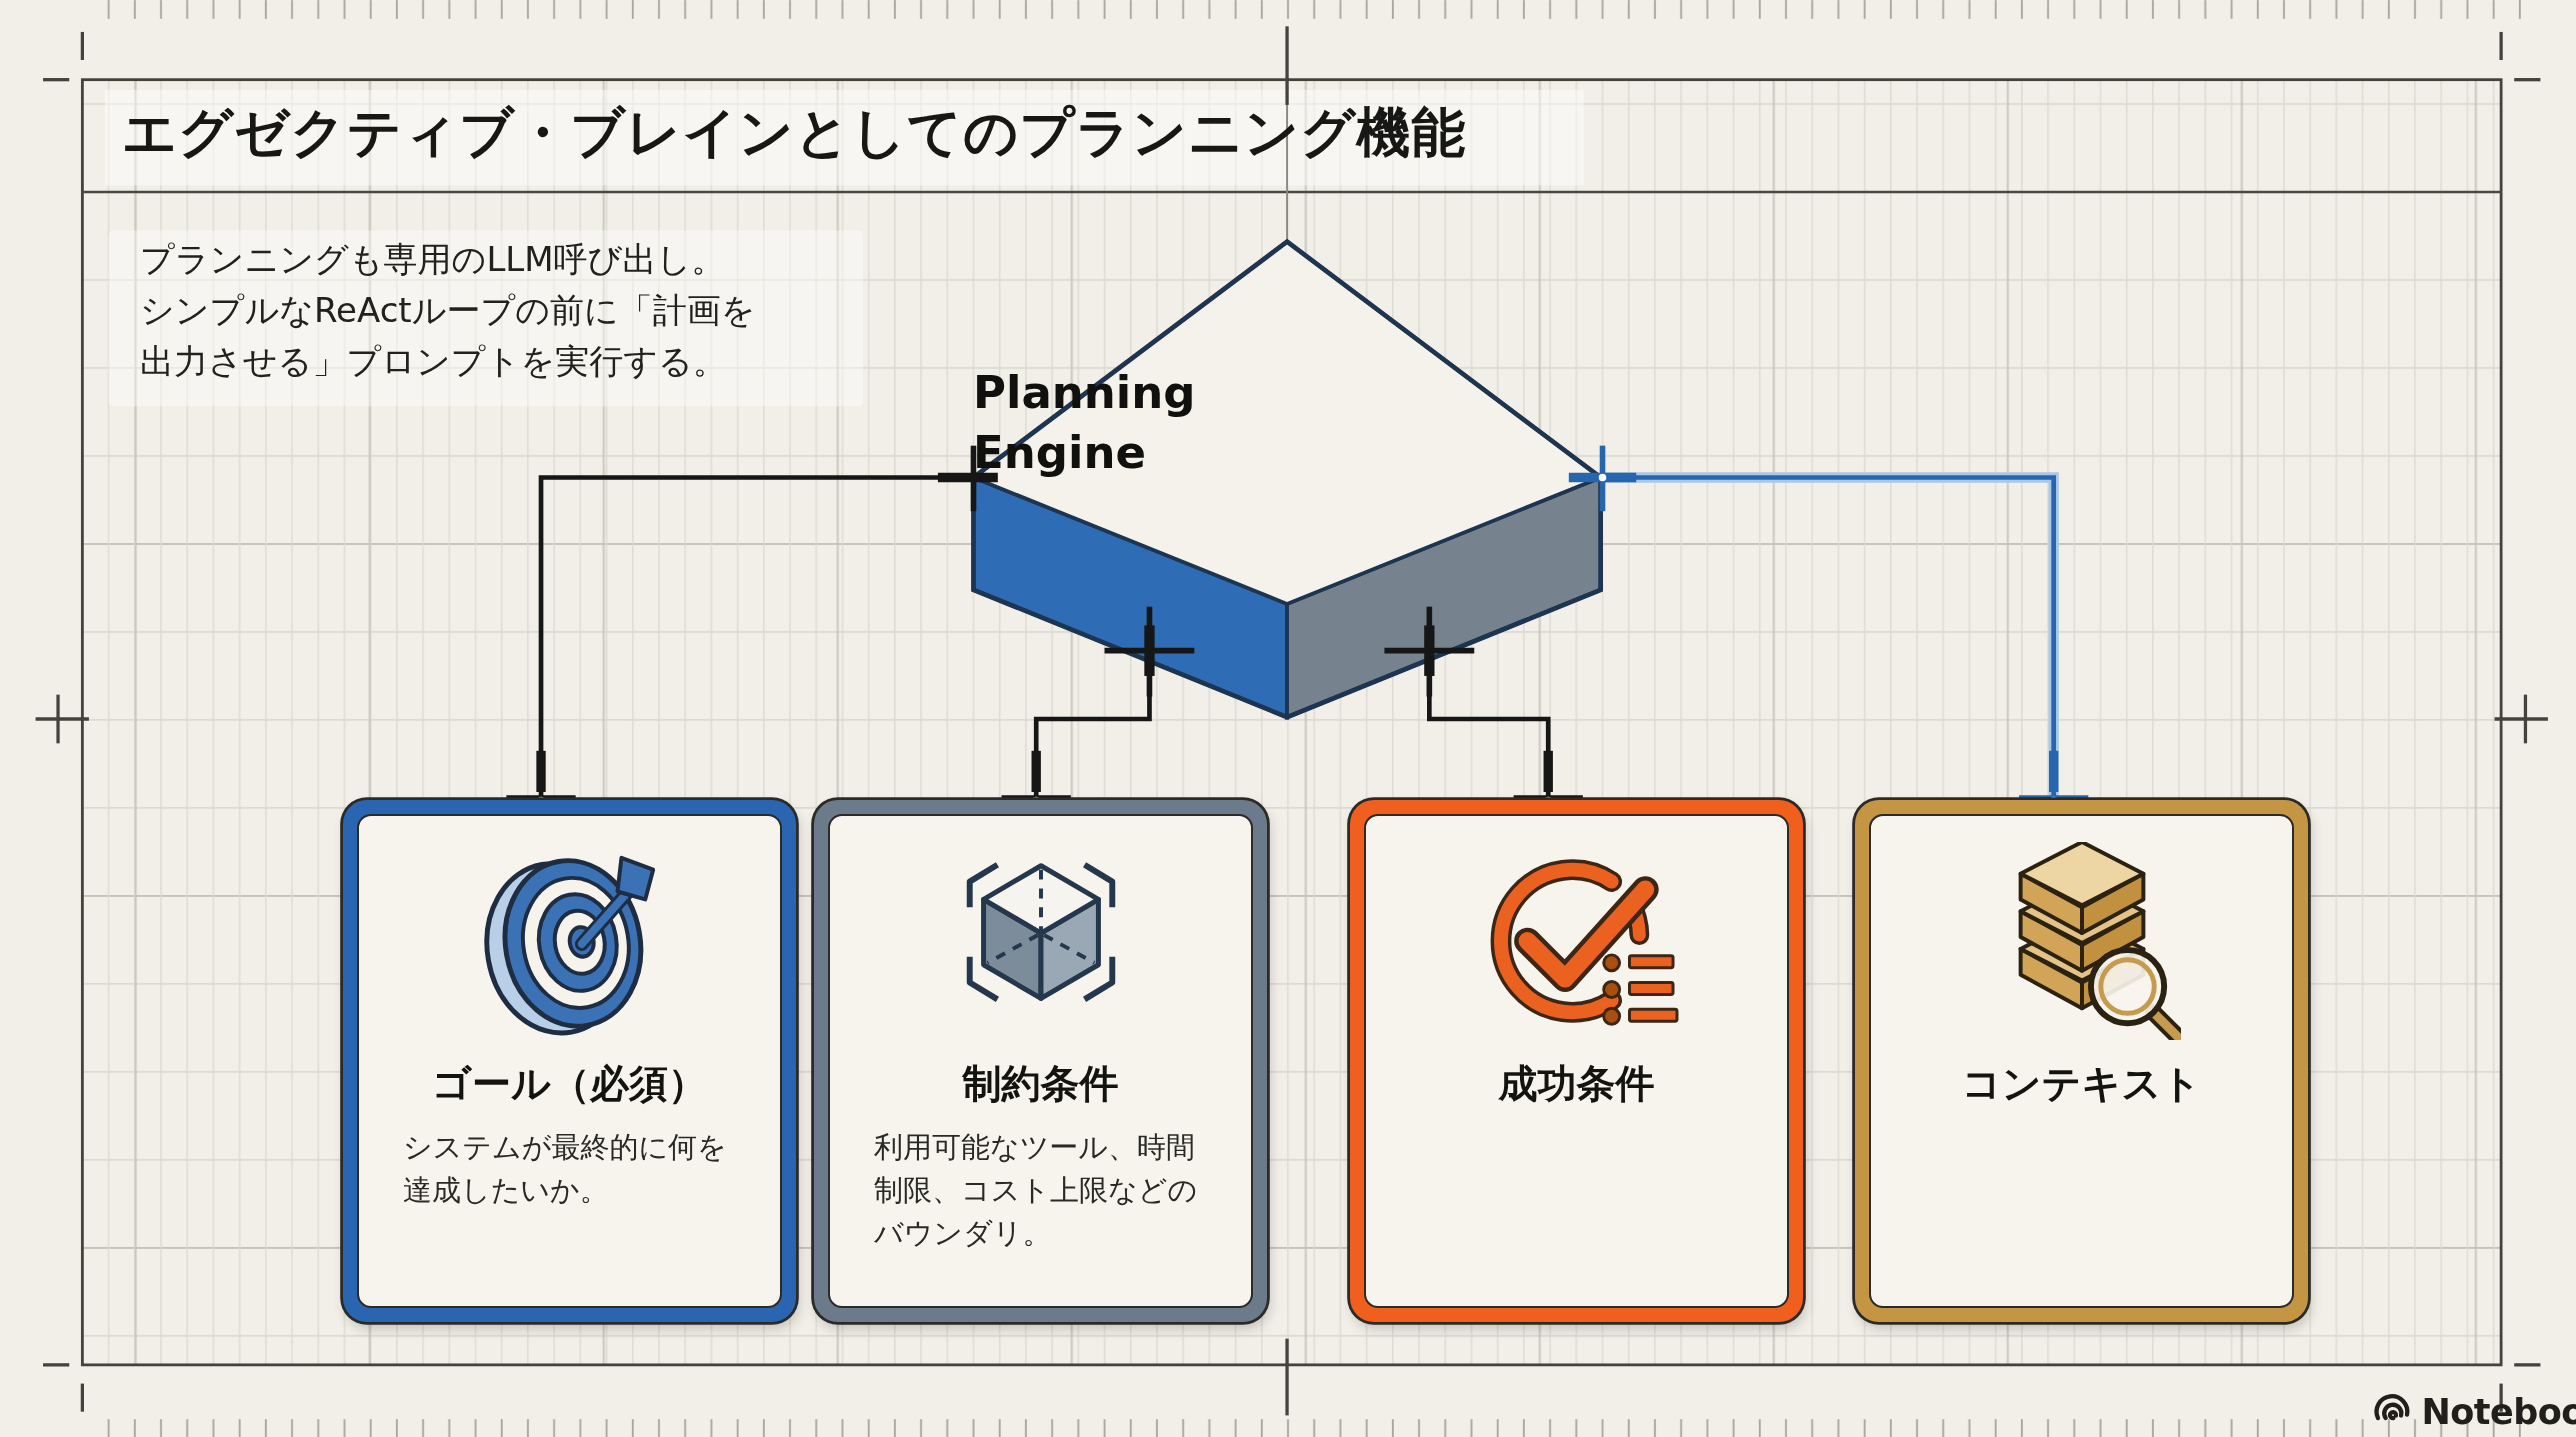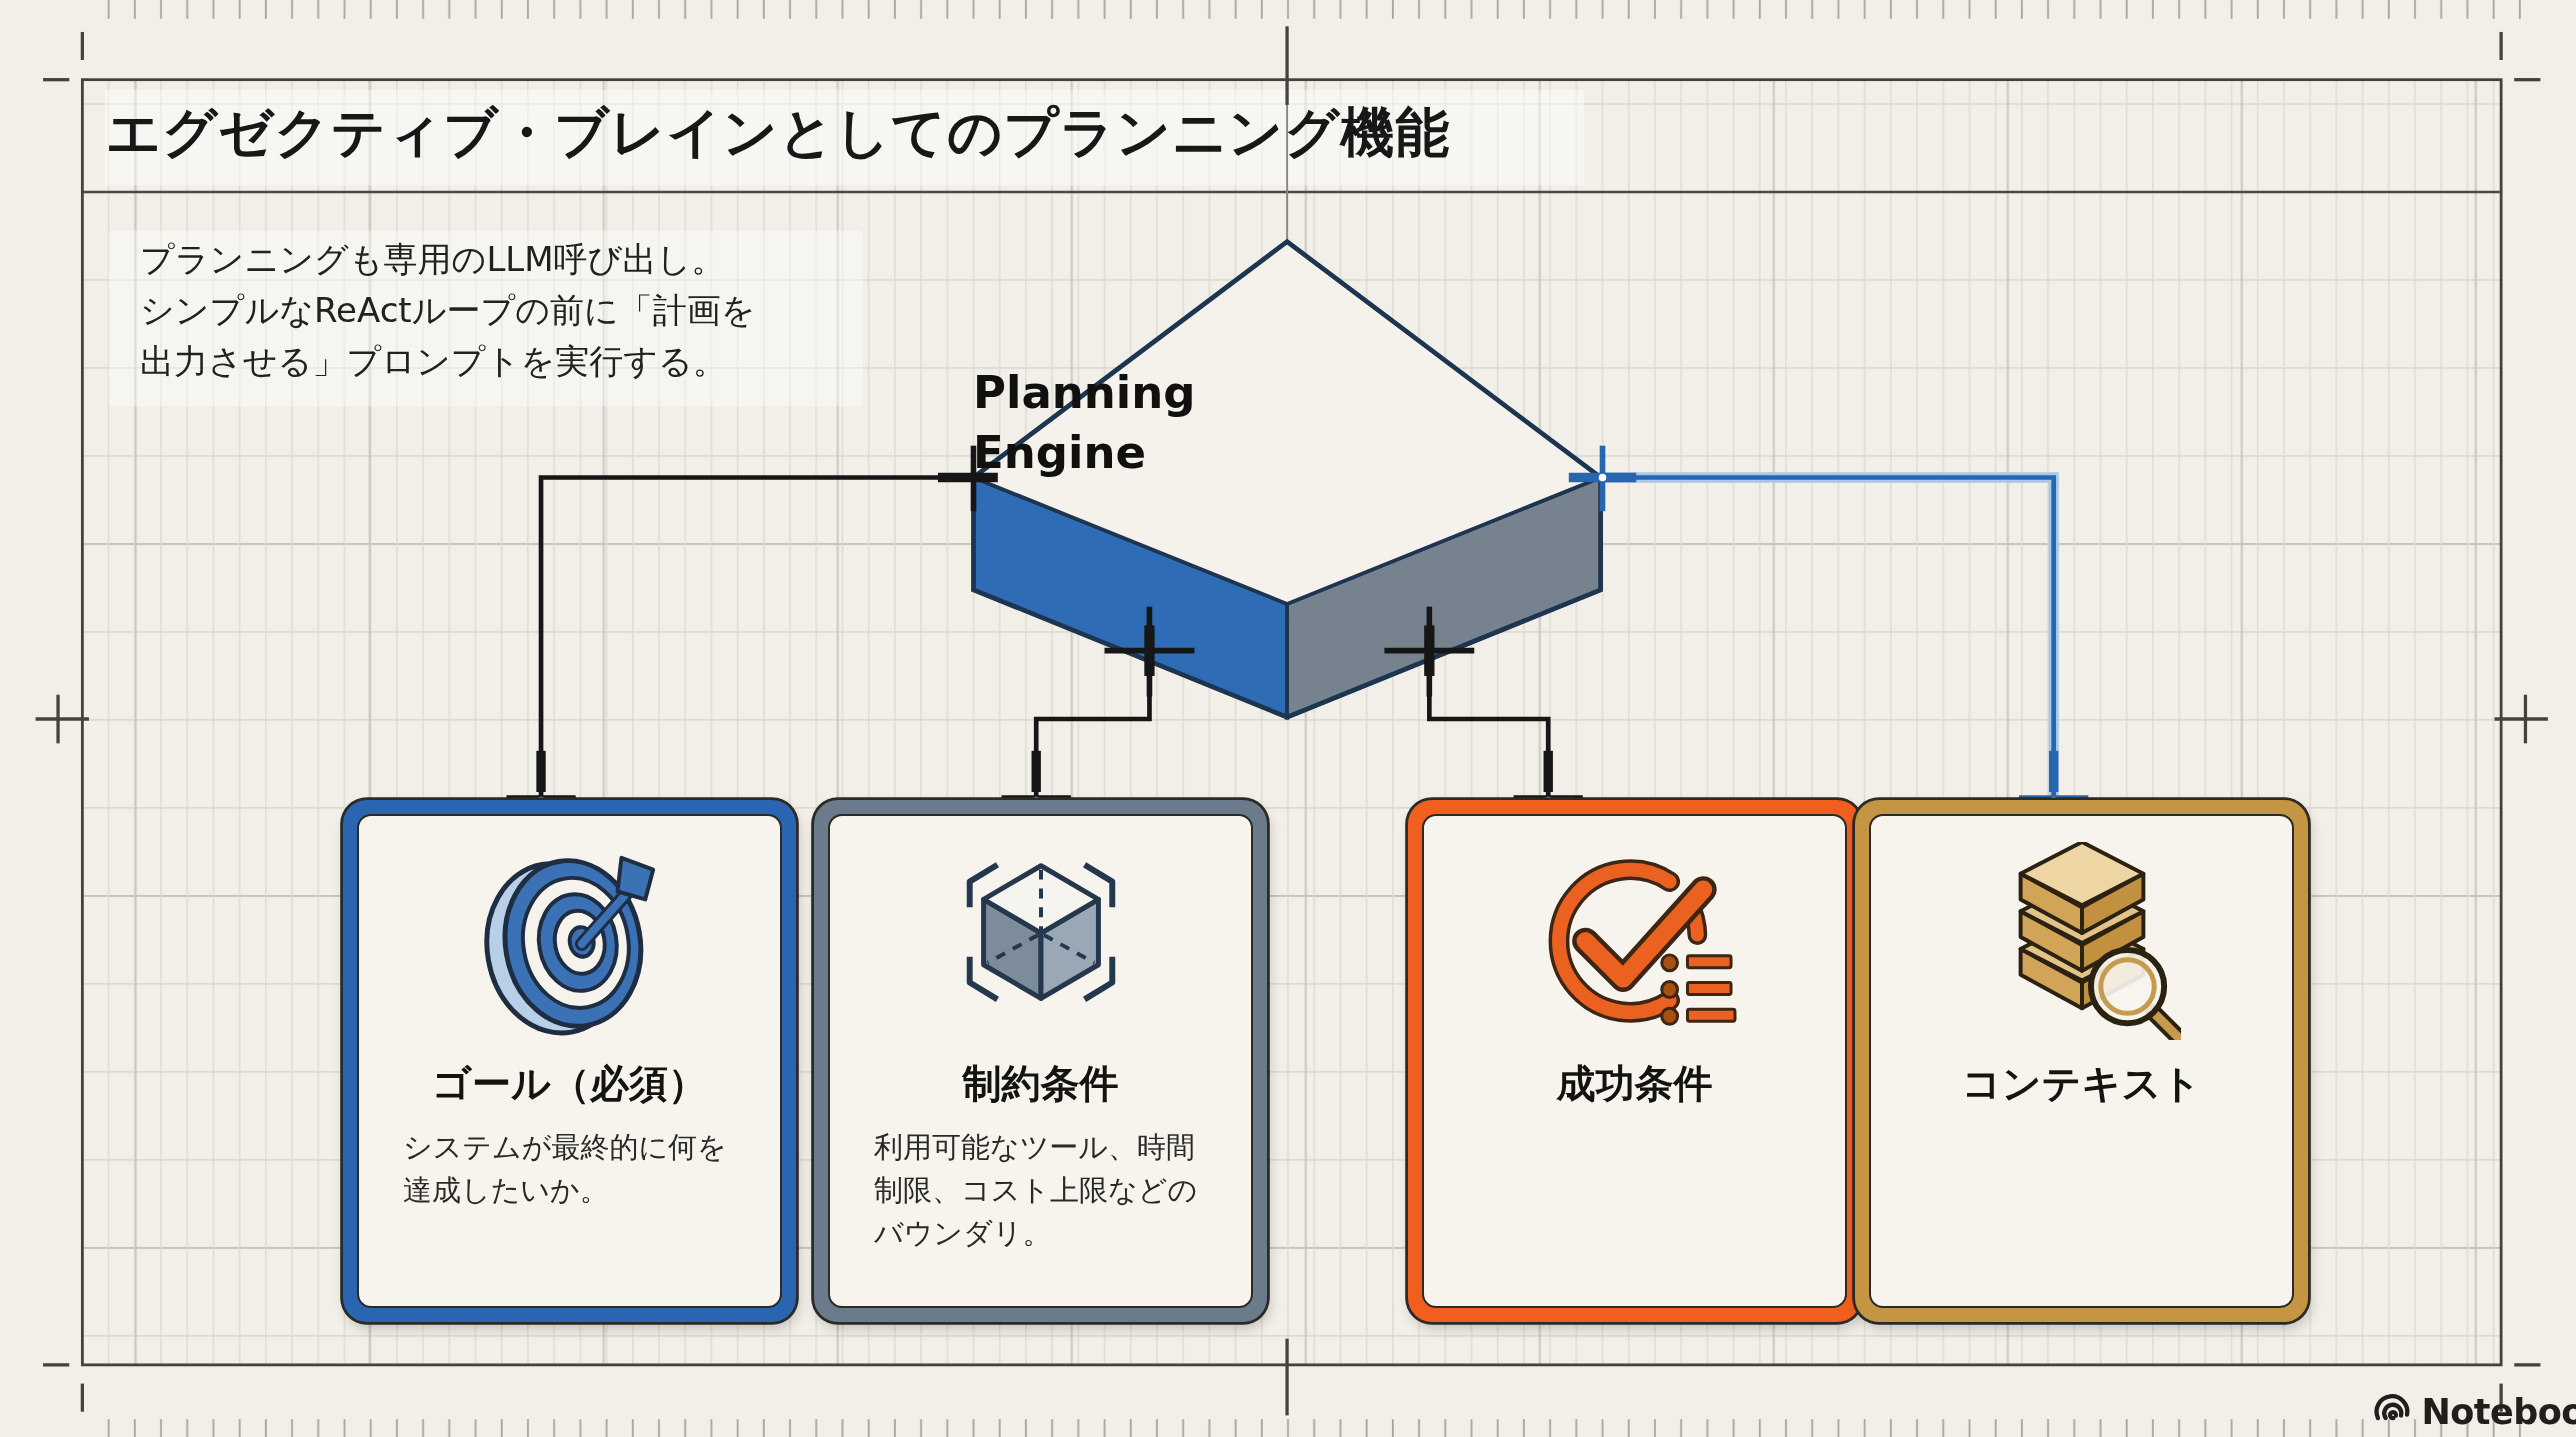--- a/index.html
+++ b/index.html
@@ -7,21 +7,21 @@
     width:2576px;height:1438px;overflow:hidden;
     background:#f1efe8;
     font-family:"DejaVu Sans","Liberation Sans",sans-serif;
     position:relative;
   }
   #canvas{position:absolute;left:0;top:0;width:2576px;height:1438px;}
   #bg-svg{position:absolute;left:0;top:0;}
   .overlay{position:absolute;}
 
   .page-title{
-    left:106px;top:97px;width:2247px;
+    left:122px;top:97px;width:2247px;
     font-size:54px;font-weight:700;color:#171715;letter-spacing:0.9px;
   }
   .intro{
     left:140px;top:234px;width:768px;
     font-size:34px;font-weight:500;color:#21211d;line-height:51px;
   }
   .engine-label{
     left:973px;top:363px;width:629px;text-align:left;
     font-size:45px;font-weight:700;color:#10100e;line-height:60px;
   }
@@ -234,21 +234,21 @@
             <path d="M28,116 L28,142 L56,159"></path>
             <path d="M172,116 L172,142 L144,159"></path>
           </g>
         </svg>
       </div>
       <div class="card-title">制約条件</div>
       <div class="card-body">利用可能なツール、時間制限、コスト上限などのバウンダリ。</div>
     </div>
   </div>
 
-  <div class="card accent-orange" style="left:1408px">
+  <div class="card accent-orange" style="left:1350px">
     <div class="card-inner">
       <div class="card-icon">
         <svg width="208" height="198" viewBox="0 0 210 200">
           <g fill="none" stroke-linecap="round" stroke-linejoin="round">
             <path d="M140,40 A72,72 0 1 0 140,160" stroke="#3d2614" stroke-width="21"></path>
             <path d="M140,40 A72,72 0 1 0 140,160" stroke="#ea6120" stroke-width="14"></path>
             <path d="M160,62 A74,74 0 0 1 168,94" stroke="#3d2614" stroke-width="20"></path>
             <path d="M160,62 A74,74 0 0 1 168,94" stroke="#ea6120" stroke-width="13"></path>
             <path d="M55,100 L93,138 L174,48" stroke="#3d2614" stroke-width="27"></path>
             <path d="M55,100 L93,138 L174,48" stroke="#ea6120" stroke-width="18"></path>

